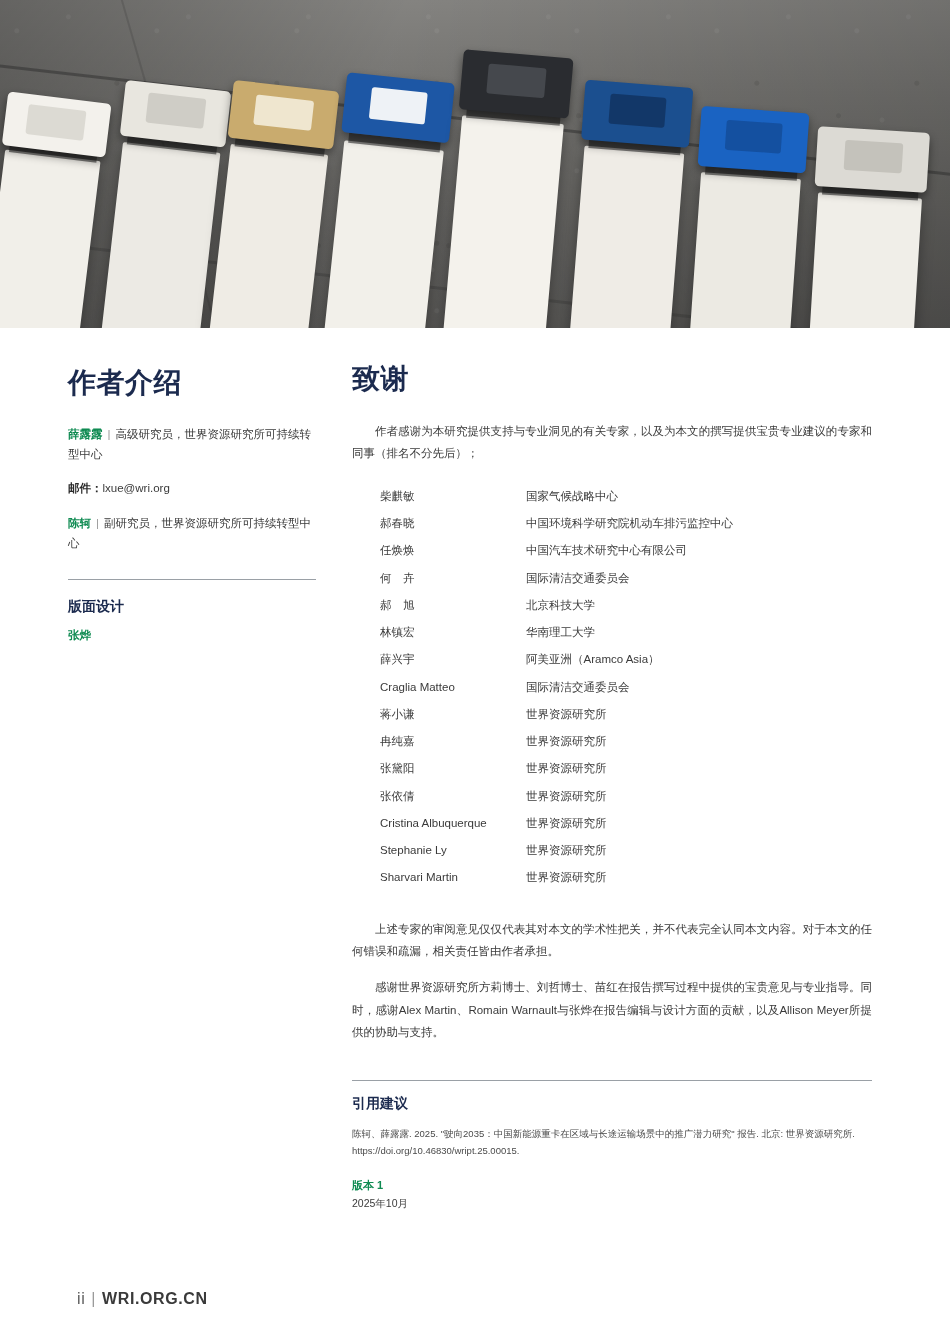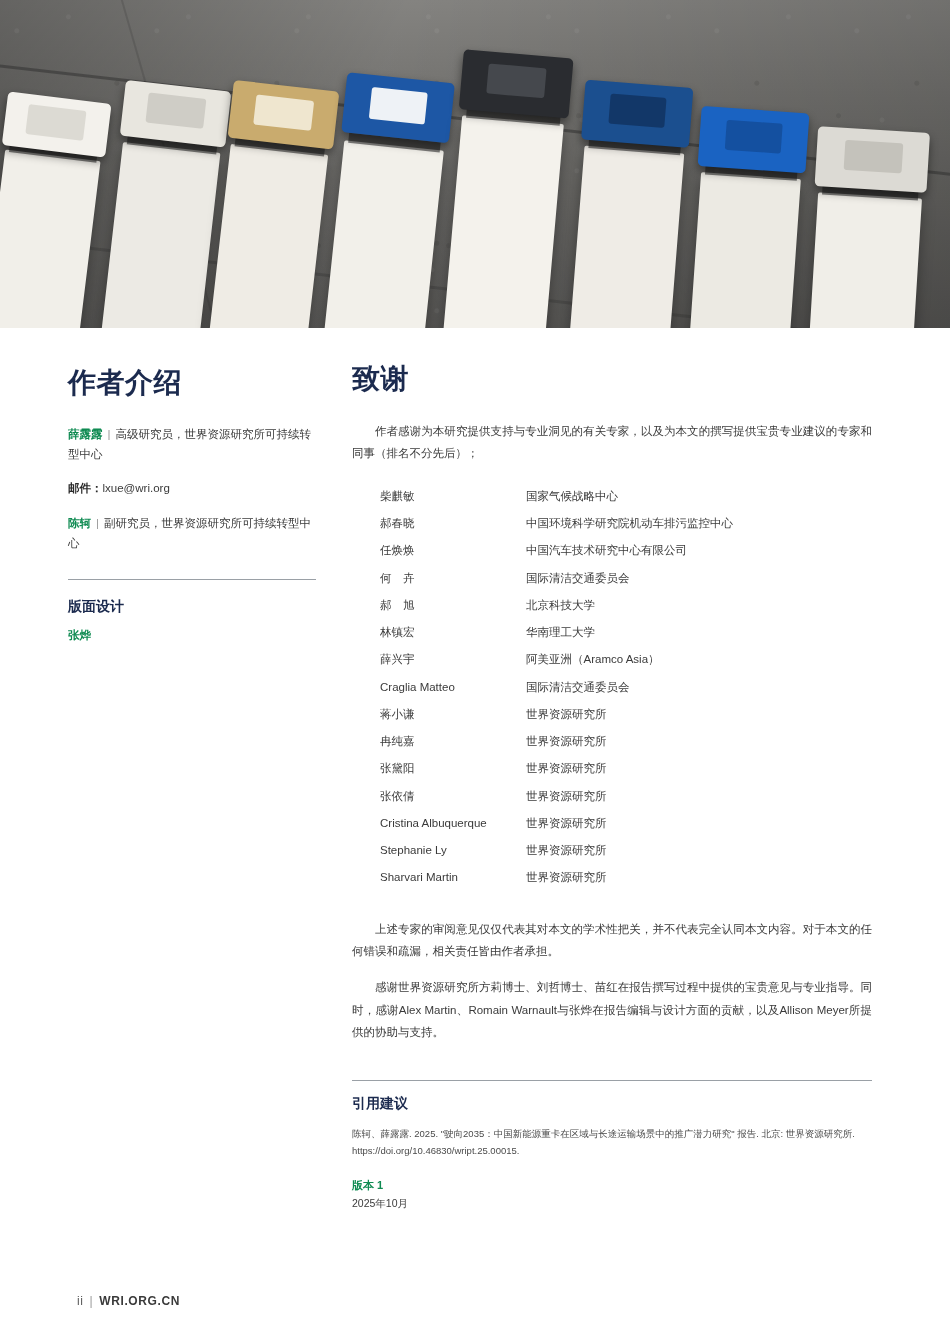--- a/index.html
+++ b/index.html
@@ -199,21 +199,21 @@
   }
   .version-date {
     font-size: 10.5px;
     color: #3a3a3a;
   }
 
   .footer {
     position: absolute;
     left: 68px;
     bottom: 36px;
-    font-size: 12px;
+    font-size: 16px;
     color: #5c5c5c;
     letter-spacing: .6px;
     padding-left: 9px;
   }
   .footer .pg { margin-right: 4px; }
   .footer .divider { color: #9a9a9a; margin: 0 6px 0 2px; }
   .footer .site { font-weight: bold; color: #3a3a3a; }
 </style>
 </head>
 <body>

